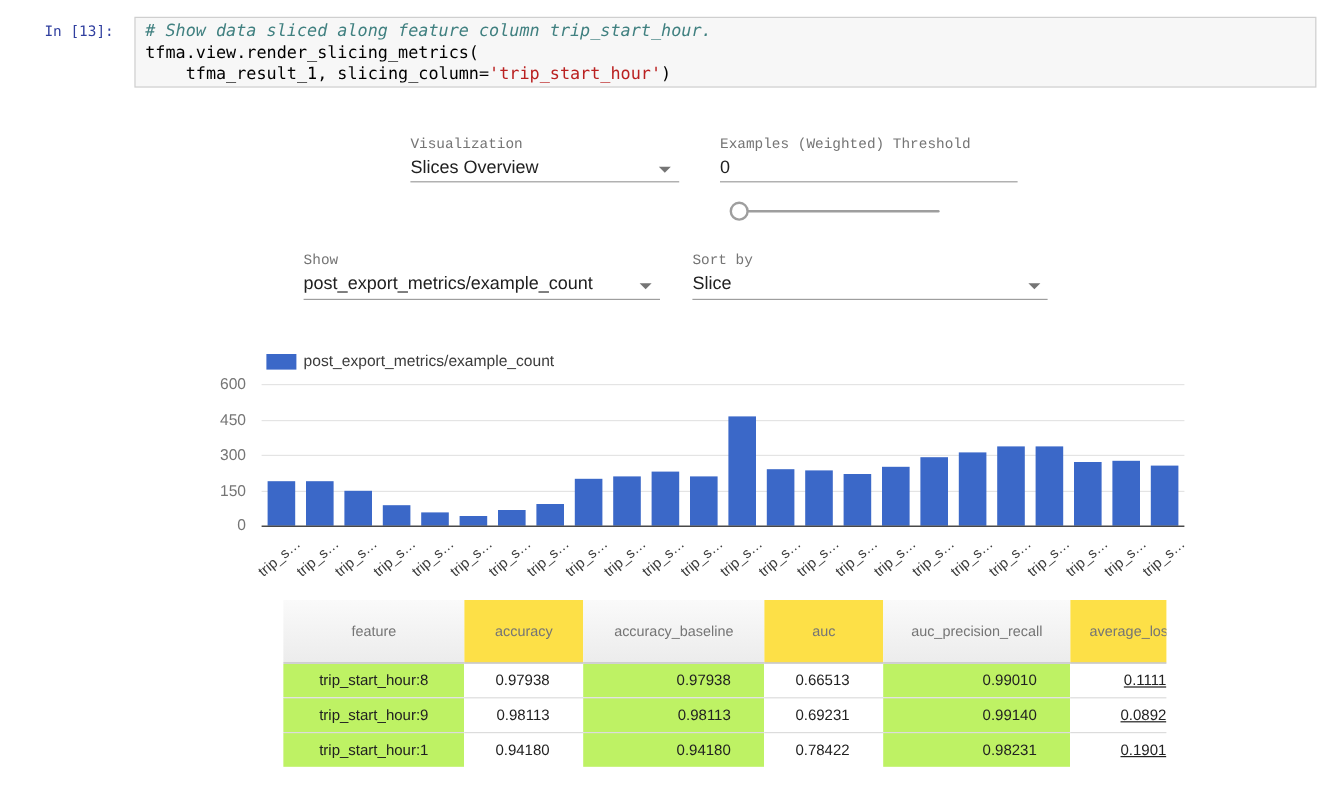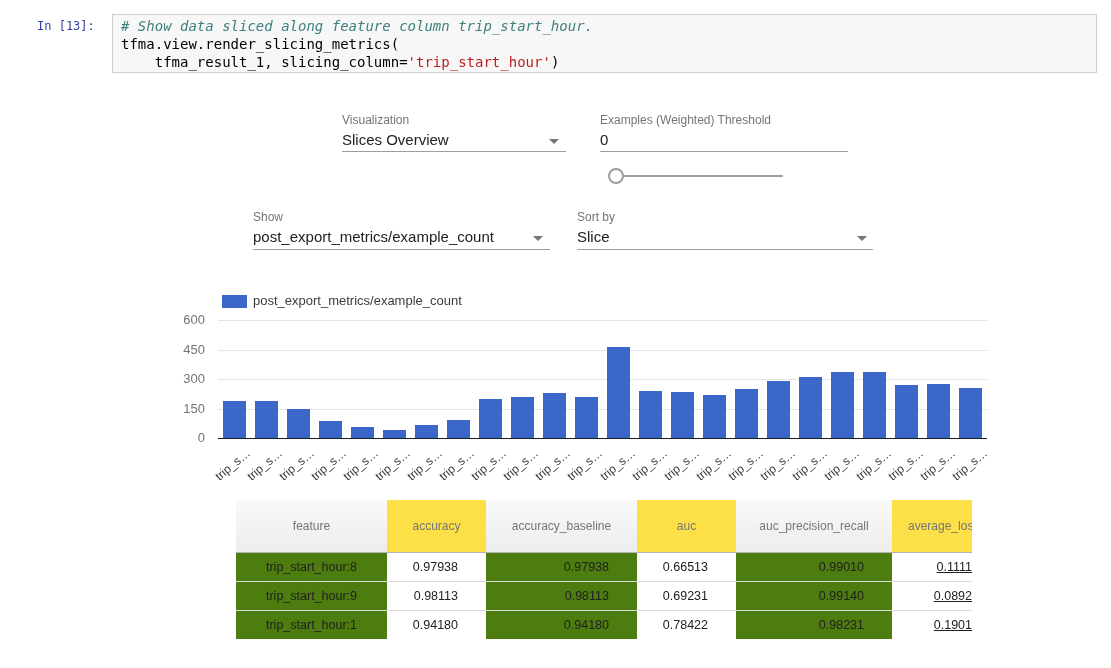--- a/index.html
+++ b/index.html
@@ -20,21 +20,21 @@
     background:#f7f7f7; border:1px solid #cfcfcf; padding:2px 0 4px 8px;
   }
   .code-pre {
     margin:0; font-family:"DejaVu Sans Mono", monospace; font-size:14px;
     line-height:18px; color:#000; white-space:pre;
   }
   .tok-comment { color:var(--comment-teal,#408080); font-style:italic; }
   .tok-string  { color:var(--string-red,#BA2121); }
 
   
-  .ctl-label { position:absolute; font-size:12px; color:#757575; }
+  .ctl-label { position:absolute; font-size:12px; color:#757575;font-family:Liberation Mono, monospace; }
   .ctl-value { position:absolute; font-size:15px; color:#212121; white-space:nowrap; cursor:pointer; }
   .ctl-underline { position:absolute; height:1px; background:#9e9e9e; }
   .arrow-down {
     position:absolute; width:0; height:0;
     border-left:5px solid transparent; border-right:5px solid transparent;
     border-top:5px solid #757575; cursor:pointer;
   }
   .slider-track { position:absolute; left:617px; top:175px; width:166px; height:2px; background:#9e9e9e; border-radius:1px; }
   .slider-handle {
     position:absolute; left:608px; top:168px; width:16px; height:16px;
@@ -59,21 +59,21 @@
   table.metrics th {
     height:52px; font-weight:normal; font-size:12px; color:#757575;
     text-align:center; border-bottom:1px solid #b5b5b5; background:#fde047; cursor:pointer;
   }
   table.metrics th.shade { background:linear-gradient(180deg,#fafafa,#ececec);text-align:center; }
   table.metrics td {
     height:29px; font-size:12.5px; color:#212121; background:#fff;
     border-top:1px solid #dcdcdc; white-space:nowrap; overflow:hidden;
   }
   table.metrics tbody tr:first-child td { border-top:none; }
-  table.metrics td.shade { background:#4d7c0f; }
+  table.metrics td.shade { background:#bef264; }
   table.metrics td.feature { text-align:center; }
   table.metrics td.num { text-align:right; padding-right:28px; }
   table.metrics td.last { padding-right:70px;text-decoration:underline; }
   table.metrics th.last-head { text-align:left; padding-left:16px; }
 </style>
 </head>
 <body style="--bar-blue: #3b68c8; --prompt-blue: #303F9F; --comment-teal: #408080; --string-red: #BA2121;">
 
 <div class="canvas">
 

